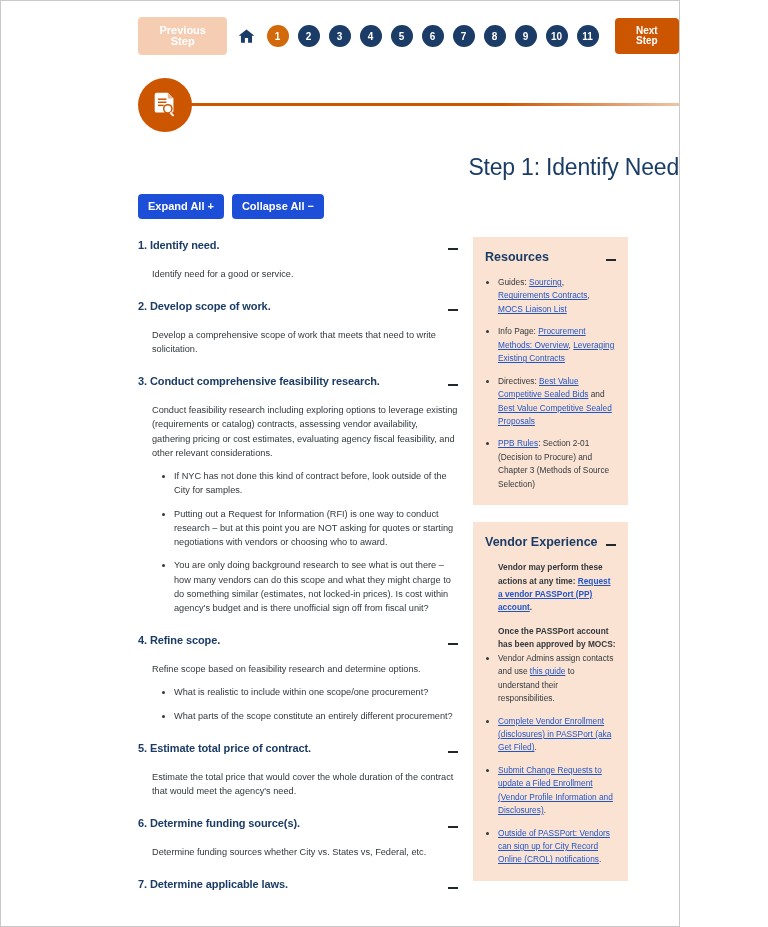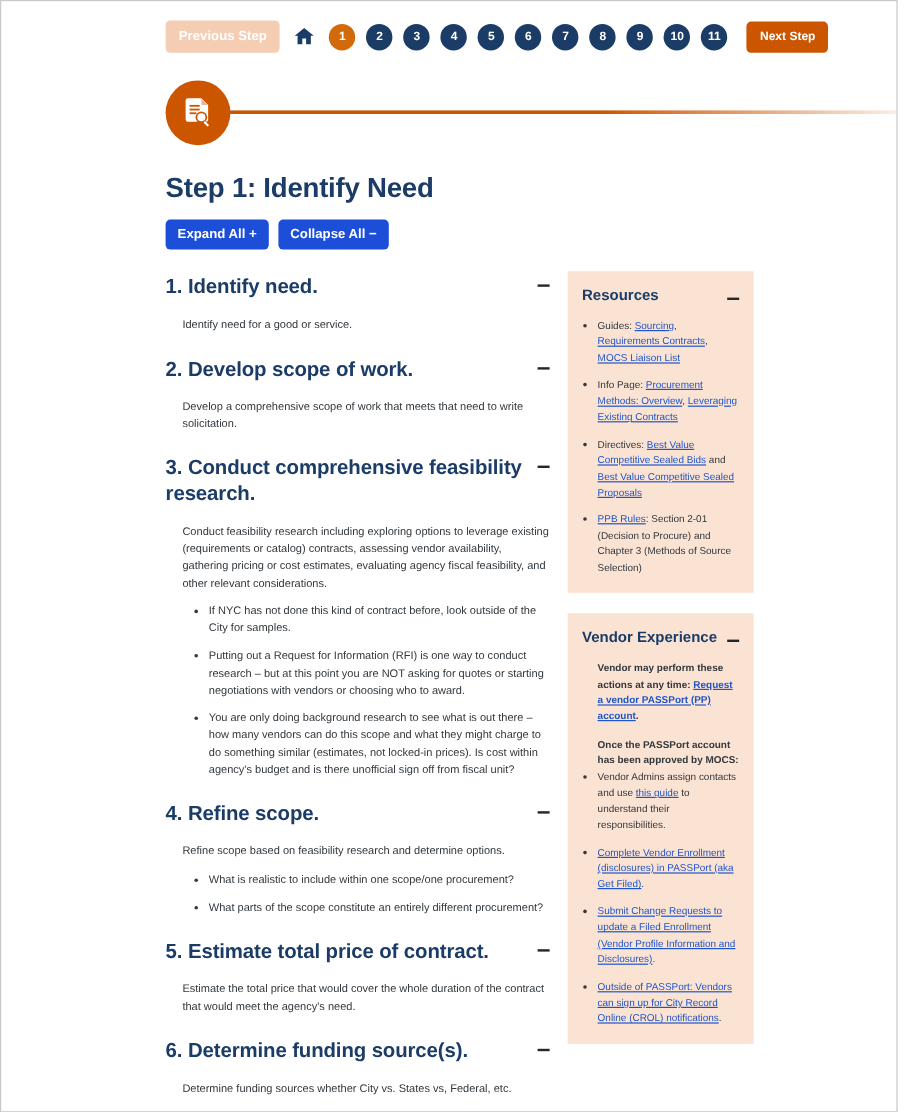--- a/index.html
+++ b/index.html
@@ -3,21 +3,21 @@
 <meta charset="utf-8">
 <style>
   * { box-sizing: border-box; margin: 0; padding: 0; }
   html, body {
     width: 768px; height: 927px;
     background: #ffffff;
     font-family: "Liberation Sans", sans-serif;
   }
   .page {
     position: relative;
-    width: 748px; height: 927px;
+    width: 680px; height: 927px;
     background: #ffffff;
     border: 1px solid #c9c9c9;
     overflow: hidden;
   }
 
   
   .stepnav {
     display: flex;
     align-items: center;
     gap: 9px;
@@ -86,23 +86,24 @@
     position: absolute;
     left: 44px; top: 25px;
     width: 578px; height: 3px;
     background: linear-gradient(to right, #cc5500 0%, #cc5500 55%, rgba(204,85,0,0.05) 100%);
   }
 
   
   .page-title {
     margin: 22px 0 12px 137px;
     font-size: 23px;
-    font-weight: bold;
+    font-weight: normal;
     color: #1b3c66;
     letter-spacing: -0.2px;
+    text-align: right;
   }
   .expand-row {
     margin: 13px 0 0 137px;
     display: flex;
     gap: 8px;
   }
   .btn-sm {
     background: #1d4ed8;
     color: #ffffff;
     border: none;
@@ -125,21 +126,21 @@
   .side-col { width: 155px; flex: 0 0 155px; }
 
   
   .acc-head {
     display: flex;
     align-items: flex-start;
     justify-content: space-between;
     padding-top: 2px;
   }
   .acc-title {
-    font-size: 17px;
+    font-size: 11px;
     font-weight: bold;
     color: #1b3c66;
     letter-spacing: -0.1px;
     line-height: 1.25;
   }
   .minus {
     flex: 0 0 auto;
     width: 10px;
     height: 2px;
     background: #22272b;

